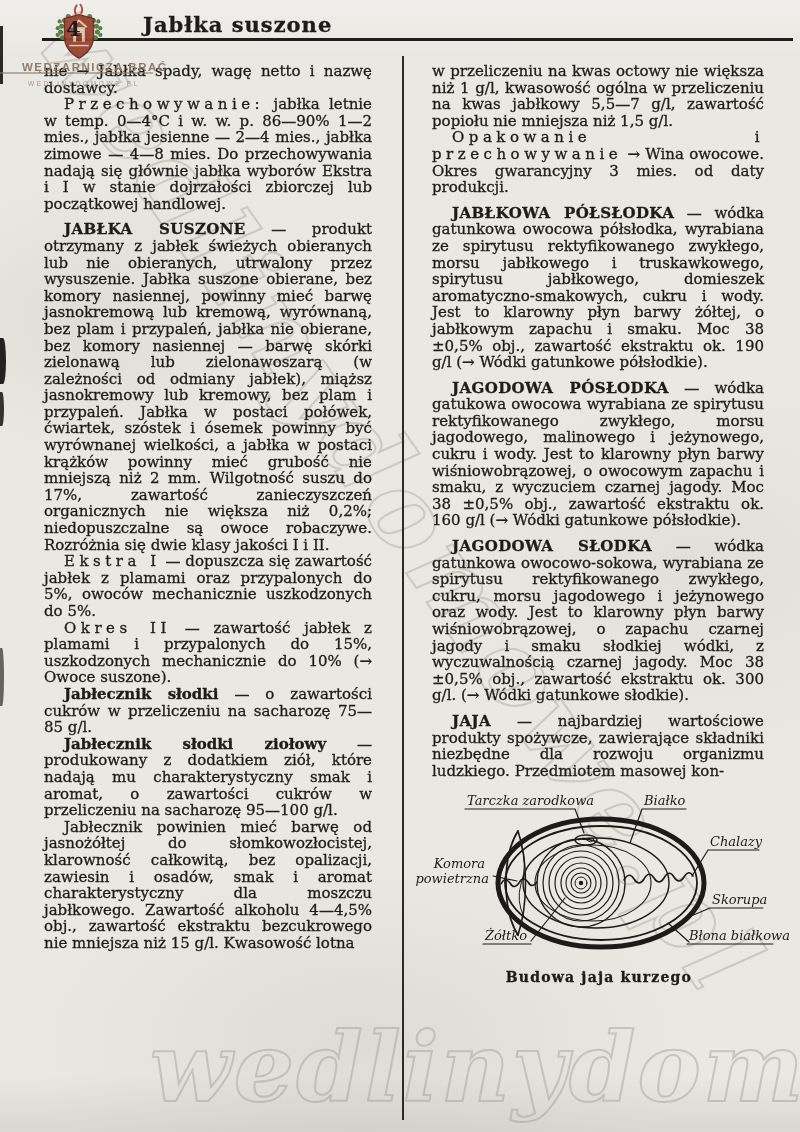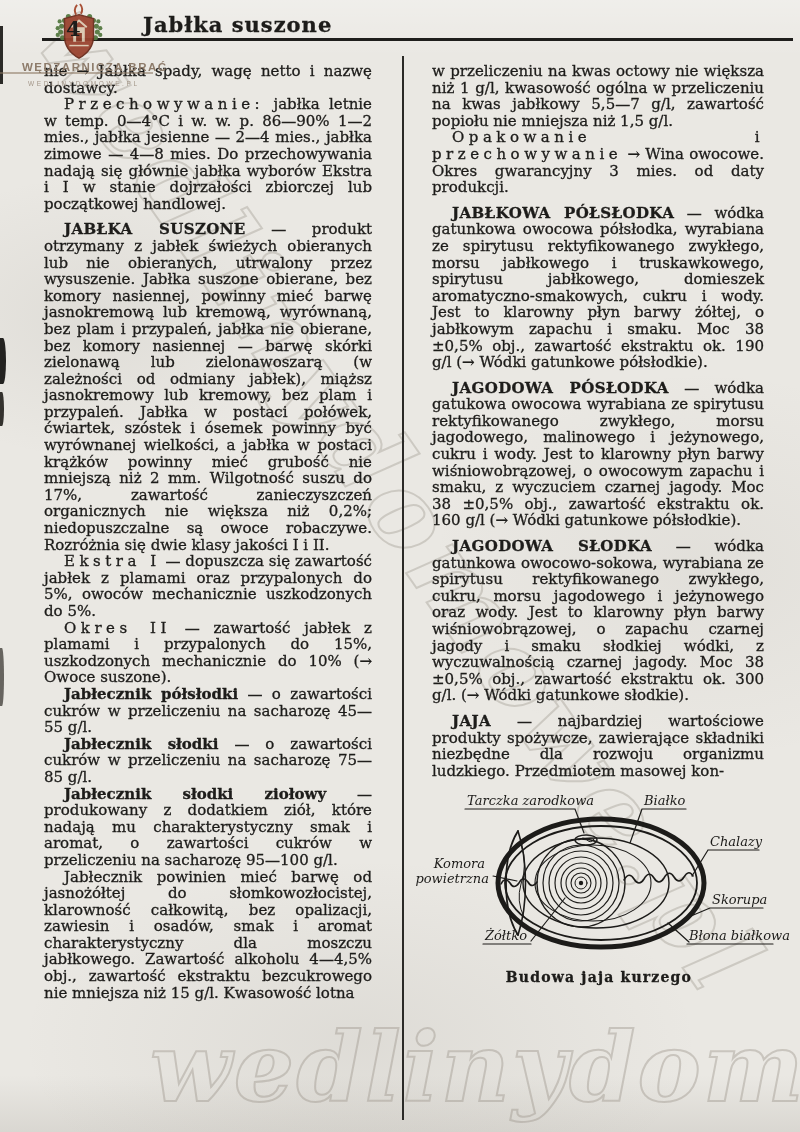--- a/index.html
+++ b/index.html
@@ -106,21 +106,20 @@
   <div class="stamp-line2">WEDLINYDOMOWE.PL</div>
 
   <div class="divider"></div>
 
   <div class="col col-left">
     <p class="noindent">nie → Jabłka spady, wagę netto i nazwę dostawcy.</p>
     <p><span class="lead-spaced">Przechowywanie:</span> <span>jabłka letnie w temp. 0—4°C i w. w. p. 86—90% 1—2 mies., jabłka jesienne — 2—4 mies., jabłka zimowe — 4—8 mies. Do przechowywania nadają się głównie jabłka wyborów Ekstra i I w stanie dojrzałości zbiorczej lub początkowej handlowej.</span></p>
     <p class="gap"><span class="lead-caps">JABŁKA SUSZONE</span> <span>— produkt otrzymany z jabłek świeżych obieranych lub nie obieranych, utrwalony przez wysuszenie. Jabłka suszone obierane, bez komory nasiennej, powinny mieć barwę jasnokremową lub kremową, wyrównaną, bez plam i przypaleń, jabłka nie obierane, bez komory nasiennej — barwę skórki zielonawą lub zielonawoszarą (w zależności od odmiany jabłek), miąższ jasnokremowy lub kremowy, bez plam i przypaleń. Jabłka w postaci połówek, ćwiartek, szóstek i ósemek powinny być wyrównanej wielkości, a jabłka w postaci krążków powinny mieć grubość nie mniejszą niż 2 mm. Wilgotność suszu do 17%, zawartość zanieczyszczeń organicznych nie większa niż 0,2%; niedopuszczalne są owoce robaczywe. Rozróżnia się dwie klasy jakości I i II.</span></p>
     <p><span class="lead-spaced">Ekstra I</span> <span>— dopuszcza się zawartość jabłek z plamami oraz przypalonych do 5%, owoców mechanicznie uszkodzonych do 5%.</span></p>
     <p><span class="lead-spaced">Okres II</span> <span>— zawartość jabłek z plamami i przypalonych do 15%, uszkodzonych mechanicznie do 10% (→ Owoce suszone).</span></p>
-    <p><span class="lead-bold">Jabłecznik półsłodki</span> <span>— o zawartości cukrów w przeliczeniu na sacharozę 45—55 g/l.</span></p>
     <p><span class="lead-bold">Jabłecznik słodki</span> <span>— o zawartości cukrów w przeliczeniu na sacharozę 75—85 g/l.</span></p>
     <p><span class="lead-bold">Jabłecznik słodki ziołowy</span> <span>— produkowany z dodatkiem ziół, które nadają mu charakterystyczny smak i aromat, o zawartości cukrów w przeliczeniu na sacharozę 95—100 g/l.</span></p>
     <p>Jabłecznik powinien mieć barwę od jasnożółtej do słomkowozłocistej, klarowność całkowitą, bez opalizacji, zawiesin i osadów, smak i aromat charakterystyczny dla moszczu jabłkowego. Zawartość alkoholu 4—4,5% obj., zawartość ekstraktu bezcukrowego nie mniejsza niż 15 g/l. Kwasowość lotna</p>
   </div>
 
   <div class="col col-right">
     <p class="noindent">w przeliczeniu na kwas octowy nie większa niż 1 g/l, kwasowość ogólna w przeliczeniu na kwas jabłkowy 5,5—7 g/l, zawartość popiołu nie mniejsza niż 1,5 g/l.</p>
     <p><span class="lead-spaced">Opakowanie i przechowywanie</span> <span>→ Wina owocowe. Okres gwarancyjny 3 mies. od daty produkcji.</span></p>
     <p class="gap"><span class="lead-caps">JABŁKOWA PÓŁSŁODKA</span> <span>— wódka gatunkowa owocowa półsłodka, wyrabiana ze spirytusu rektyfikowanego zwykłego, morsu jabłkowego i truskawkowego, spirytusu jabłkowego, domieszek aromatyczno-smakowych, cukru i wody. Jest to klarowny płyn barwy żółtej, o jabłkowym zapachu i smaku. Moc 38 ±0,5% obj., zawartość ekstraktu ok. 190 g/l (→ Wódki gatunkowe półsłodkie).</span></p>
     <p class="gap"><span class="lead-caps">JAGODOWA PÓSŁODKA</span> <span>— wódka gatukowa owocowa wyrabiana ze spirytusu rektyfikowanego zwykłego, morsu jagodowego, malinowego i jeżynowego, cukru i wody. Jest to klarowny płyn barwy wiśniowobrązowej, o owocowym zapachu i smaku, z wyczuciem czarnej jagody. Moc 38 ±0,5% obj., zawartość ekstraktu ok. 160 g/l (→ Wódki gatunkowe półsłodkie).</span></p>

